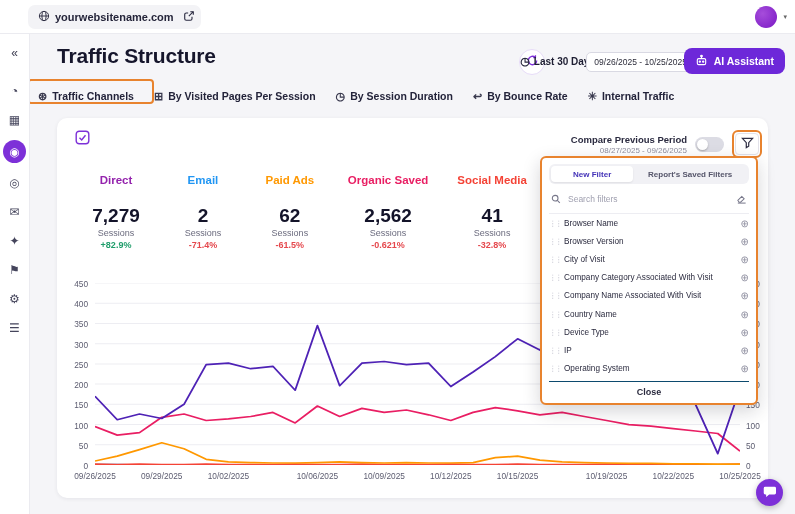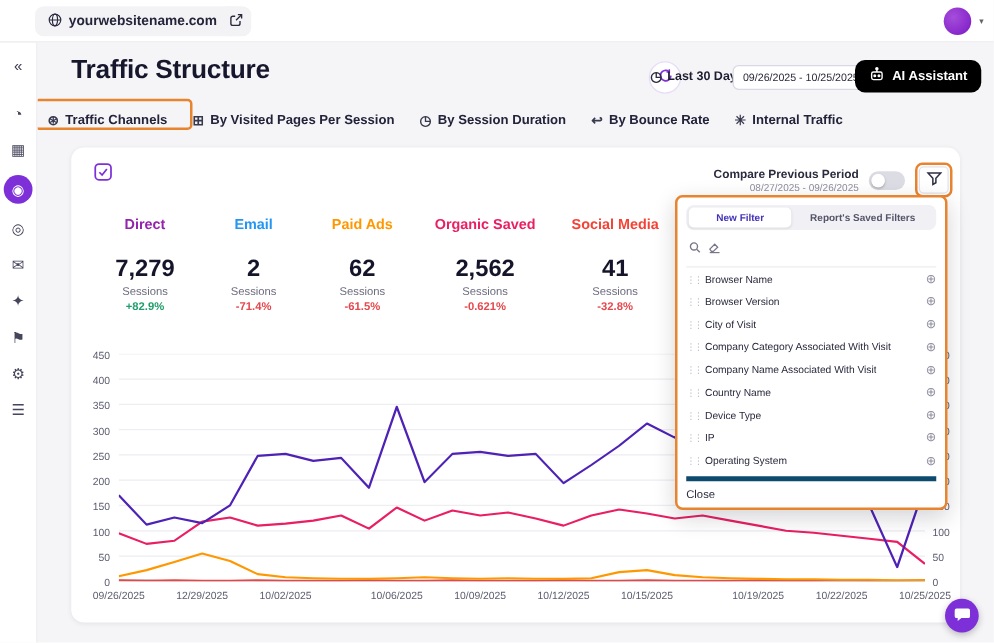--- a/index.html
+++ b/index.html
@@ -26,21 +26,21 @@
   .page-title { position:absolute; left:27px; top:10px; font-size:21px; font-weight:700; color:#16162c; letter-spacing:-0.2px; margin:0; }
   .pv-block { position:absolute; left:162px; top:11px; width:150px; }
   .pv-label { font-size:8px; font-weight:700; color:#33334a; display:flex; align-items:center; gap:4px; }
   .pv-tick { width:10px; height:3px; background:#f28c1e; border-radius:2px; display:inline-block; }
   .pv-link { font-size:8px; color:#7d30d8; font-weight:600; cursor:pointer; margin-top:1px; }
   .pv-bar { margin-top:3px; width:140px; height:5px; background:#e9e9ef; border-radius:3px; }
   .refresh-btn { position:absolute; right:250px; top:15px; width:26px; height:26px; border-radius:50%; background:#fff; border:1px solid #e7dcf8; display:flex; align-items:center; justify-content:center; cursor:pointer; }
   .period { position:absolute; right:200px; top:21px; font-size:10px; font-weight:700; color:#1d1d32; display:flex; gap:4px; align-items:center; cursor:pointer; }
   .period .clock { font-size:11px; color:#2a2a40; }
   .date-pill { position:absolute; right:100px; top:18px; height:20px; line-height:18px; padding:0 7px; border:1px solid #d9d9e3; border-radius:5px; font-size:8.5px; color:#2c2c3a; background:#fff; cursor:pointer; }
-  .ai-btn { position:absolute; right:10px; top:14px; height:26px; border-radius:8px; background:#000000; color:#fff; border:none; display:flex; align-items:center; gap:6px; padding:0 11px; font-size:10.5px; font-weight:700; cursor:pointer; }
+  .ai-btn { position:absolute; right:10px; top:14px; height:26px; border-radius:8px; background:#6d28d9; color:#fff; border:none; display:flex; align-items:center; gap:6px; padding:0 11px; font-size:10.5px; font-weight:700; cursor:pointer; }
   .tabs { position:absolute; left:8px; top:51px; display:flex; gap:20px; align-items:center; height:22px; }
   .tab { display:flex; align-items:center; gap:5px; font-size:10.5px; font-weight:600; color:#23233a; cursor:pointer; white-space:nowrap; }
   .tab-icon { font-size:11px; color:#39394e; }
   
   .card { position:absolute; left:27px; top:84px; width:711px; height:380px; background:#fff; border-radius:10px; box-shadow:0 1px 4px rgba(20,20,40,0.07); }
   .card-head { position:absolute; left:18px; right:6px; top:12px; display:flex; align-items:flex-start; gap:8px; }
   .card-title { font-size:11.5px; font-weight:700; color:#1b1b30; margin-top:2px; }
   .head-right { margin-left:auto; display:flex; align-items:center; gap:8px; }
   .compare { text-align:right; }
   .compare-l1 { font-size:9.5px; font-weight:700; color:#2b2b40; }
@@ -73,21 +73,21 @@
   .ftab-new { flex:0 0 42%; }
   .ftab-saved { flex:1; }
   .ftab.active { background:#fff; color:#4433b8; box-shadow:0 1px 2px rgba(0,0,0,.08); }
   .fsearch { display:flex; align-items:center; gap:5px; padding:6px 2px 5px; border-bottom:1px solid #ededf2; }
   .fsearch input { border:none; outline:none; flex:1; font-size:8.5px; color:#333; background:transparent; font-family:"Liberation Sans",sans-serif; }
   .fsearch input::placeholder { color:#a0a0b0; }
   .frow { display:flex; align-items:center; gap:6px; height:18.2px; cursor:pointer; }
   .fgrip { color:#b9b9c6; font-size:7.5px; letter-spacing:-1.5px; width:9px; flex:0 0 auto; }
   .flabel { font-size:8.2px; color:#2a2a3e; font-weight:500; white-space:nowrap; overflow:hidden; }
   .fplus { margin-left:auto; color:#8f8fa0; font-size:10px; }
-  .fclose { border-top:4px solid #0c4a6e; margin-top:3px; padding:5px 0 2px; text-align:left; font-size:9px; font-weight:400; color:#2a2a3e; cursor:pointer; }
+  .fclose { border-top:1px solid #0c4a6e; margin-top:3px; padding:5px 0 2px; text-align:center; font-size:9px; font-weight:700; color:#2a2a3e; cursor:pointer; }
   
   .chat-fab { position:absolute; right:12px; bottom:8px; width:27px; height:27px; border-radius:50%; background:#7d30d8; border:none; display:flex; align-items:center; justify-content:center; box-shadow:0 2px 6px rgba(0,0,0,.25); cursor:pointer; z-index:30; }
 </style>
 </head>
 <body>
 
 <div class="topbar">
   <div class="site-pill">
     <span>
       <svg width="12" height="12" viewBox="0 0 14 14" fill="none" stroke="#2a2a40" stroke-width="1.1">
@@ -283,21 +283,21 @@
           <div class="ylab" style="top:56.7px;left:4px">300</div>
           <div class="ylab" style="top:76.9px;left:4px">250</div>
           <div class="ylab" style="top:97.1px;left:4px">200</div>
           <div class="ylab" style="top:117.3px;left:4px">150</div>
           <div class="ylab" style="top:137.6px;left:4px">100</div>
           <div class="ylab" style="top:157.8px;left:4px">50</div>
           <div class="ylab" style="top:178.0px;left:4px">0</div>
         </div>
       <div class="x-labels" id="xlabs">
           <div class="xlab" style="left:0.00%">09/26/2025</div>
-          <div class="xlab" style="left:10.34%">12/29/2025</div>
+          <div class="xlab" style="left:10.34%">09/29/2025</div>
           <div class="xlab" style="left:20.69%">10/02/2025</div>
           <div class="xlab" style="left:34.48%">10/06/2025</div>
           <div class="xlab" style="left:44.83%">10/09/2025</div>
           <div class="xlab" style="left:55.17%">10/12/2025</div>
           <div class="xlab" style="left:65.52%">10/15/2025</div>
           <div class="xlab" style="left:79.31%">10/19/2025</div>
           <div class="xlab" style="left:89.66%">10/22/2025</div>
           <div class="xlab" style="left:100.00%">10/25/2025</div>
         </div>
     </div>
@@ -311,20 +311,21 @@
     <div class="ftab ftab-new active">New Filter</div>
     <div class="ftab ftab-saved">Report's Saved Filters</div>
   </div>
   <div class="fsearch">
     <span>
       <svg width="10" height="10" viewBox="0 0 12 12" fill="none" stroke="#77778a" stroke-width="1.3">
           <circle cx="5" cy="5" r="3.4"></circle>
           <line x1="7.6" y1="7.6" x2="10.6" y2="10.6"></line>
         </svg>
     </span>
+    <input type="text" placeholder="Search filters" style="">
     <span>
       <svg width="11" height="11" viewBox="0 0 12 12" fill="none" stroke="#77778a" stroke-width="1.1">
           <path d="M2 8 6.3 3.7l2.6 2.6L5 10H3.4z"></path>
           <line x1="2" y1="11" x2="10.5" y2="11"></line>
         </svg>
     </span>
   </div>
 
   <div class="frow">
     <span class="fgrip">⋮⋮</span>

